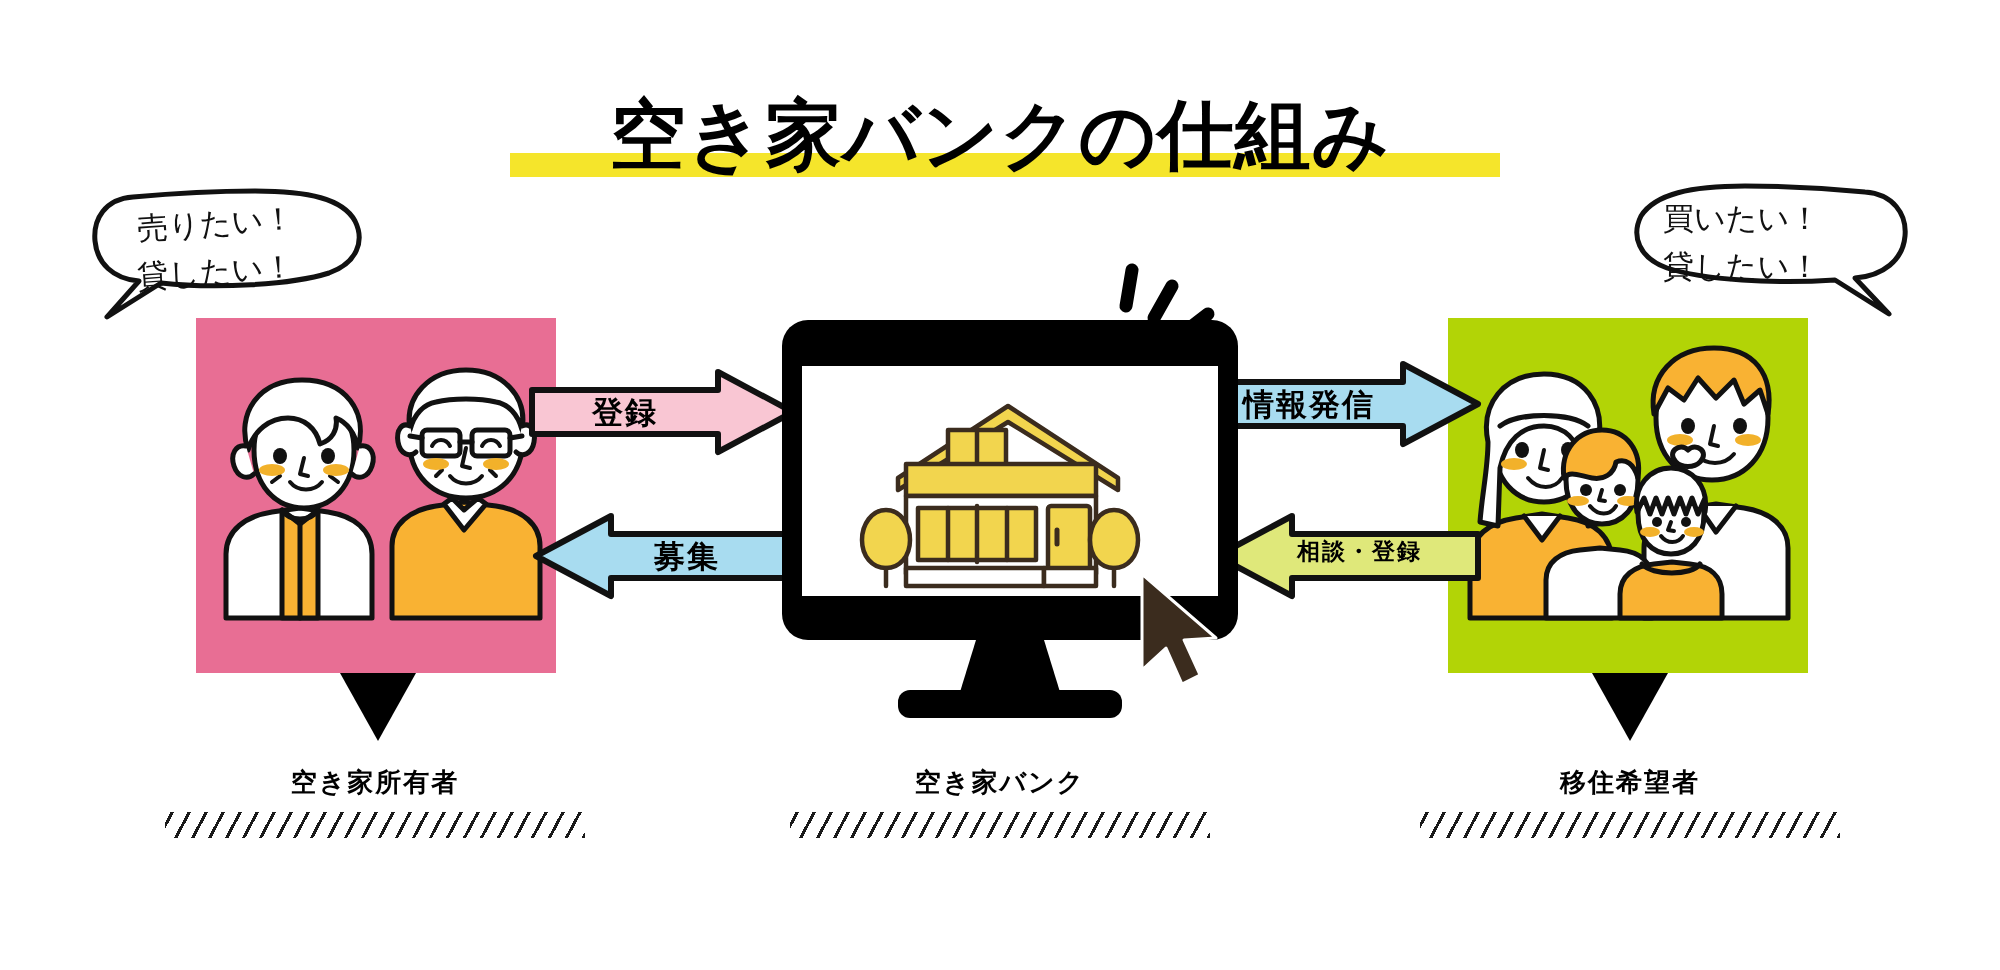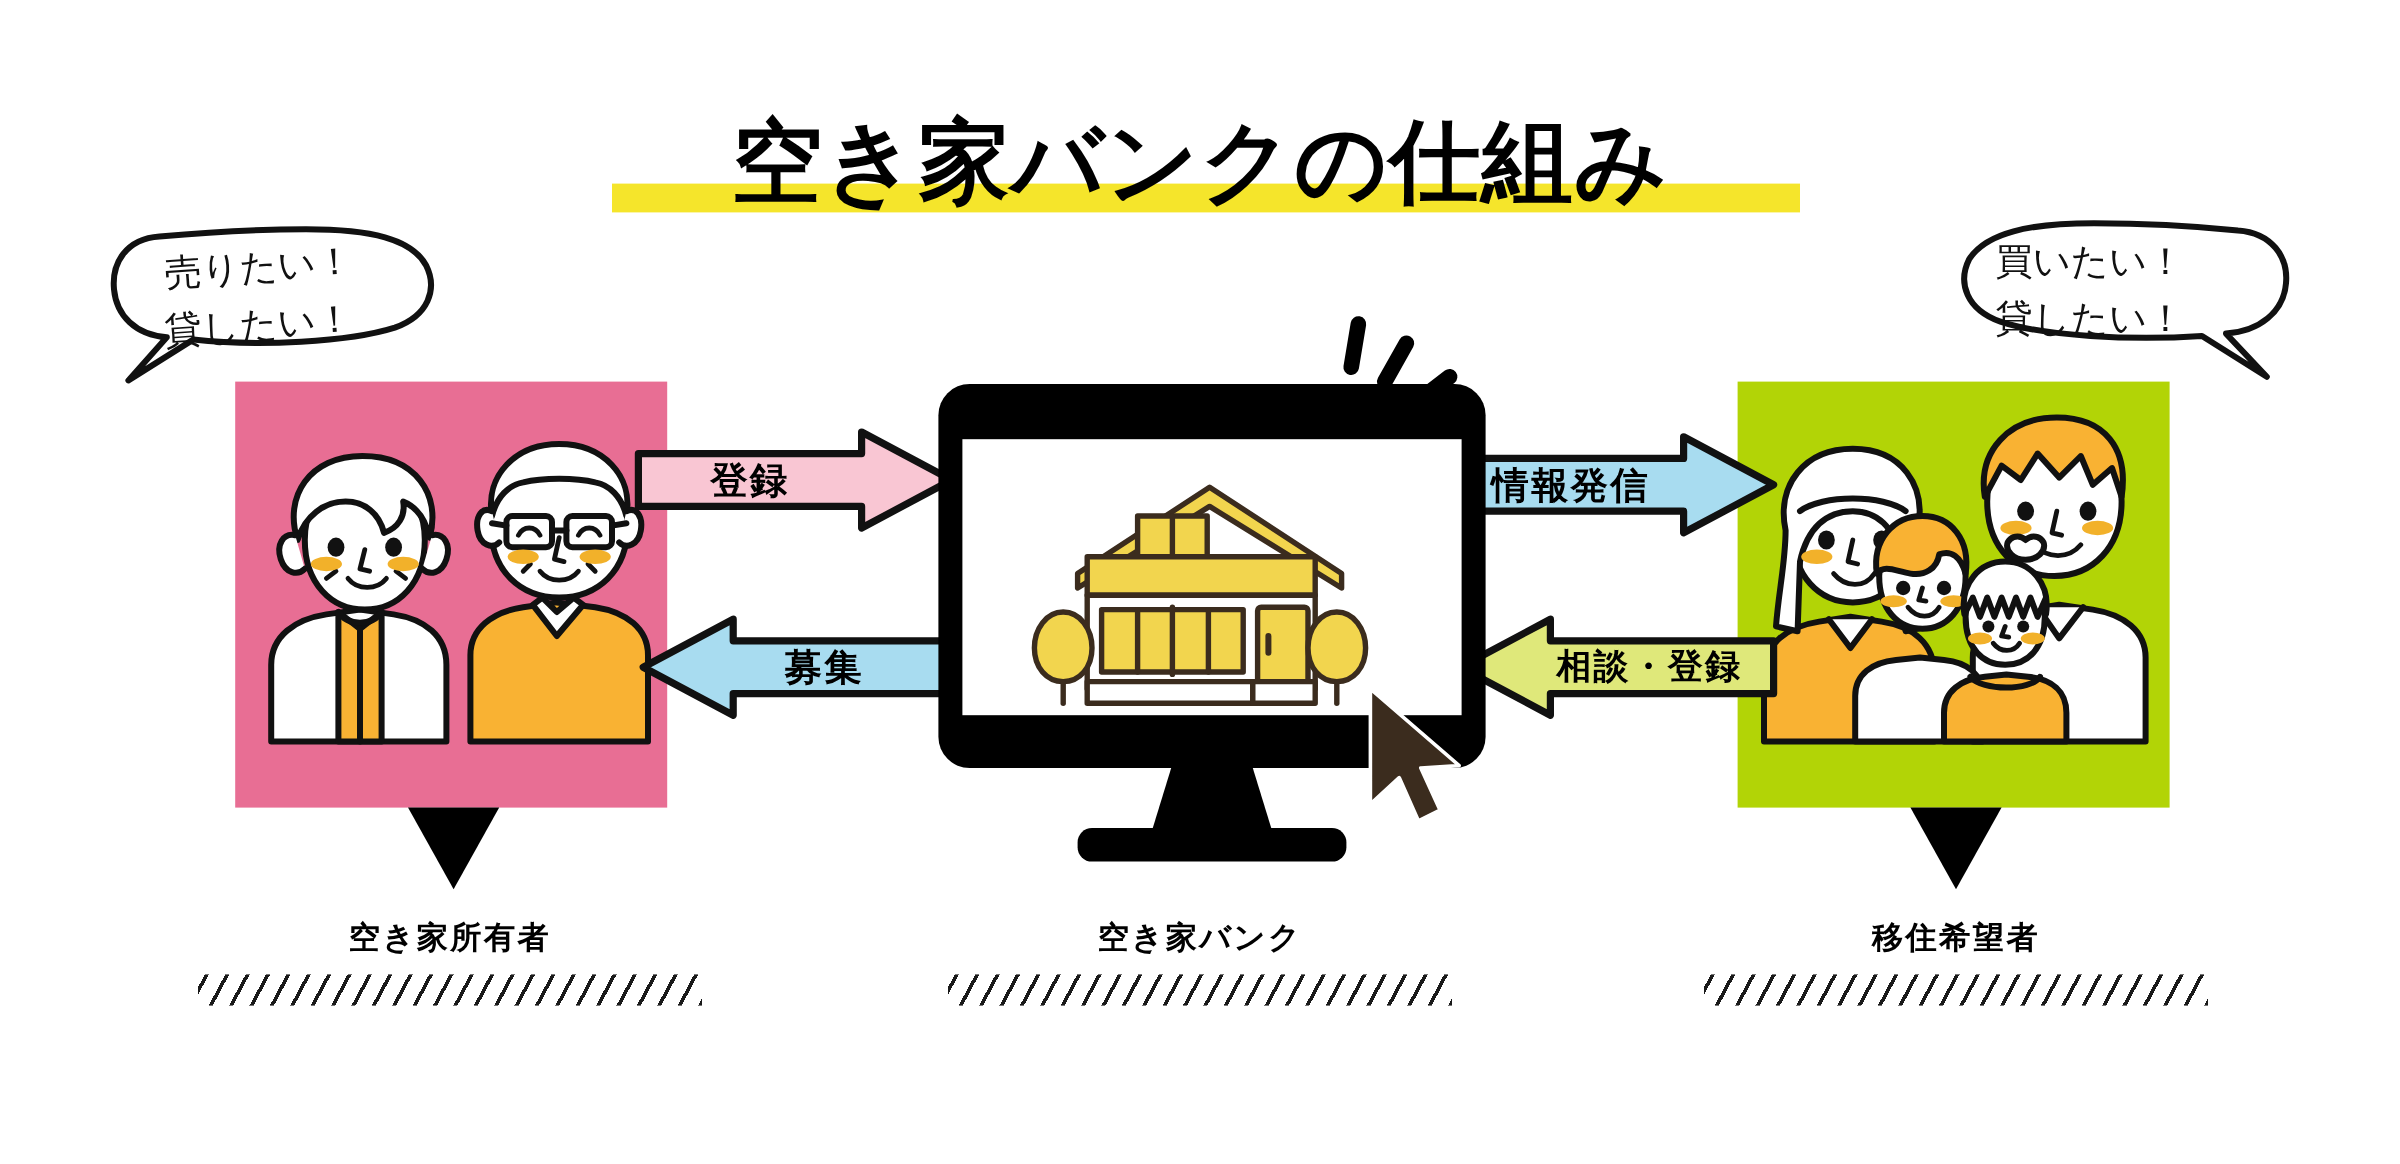--- a/index.html
+++ b/index.html
@@ -241,21 +241,21 @@
         <circle cx="238" cy="204" r="5" fill="#111111" stroke="none"></circle>
         <path d="M223 204 L220 212 L226 213" stroke-width="4"></path>
         <path d="M213 218 C219 226 230 226 235 218" stroke-width="4"></path>
         <ellipse cx="202" cy="214" rx="10" ry="5" fill="#f2b12a" stroke="none"></ellipse>
         <ellipse cx="246" cy="214" rx="10" ry="5" fill="#f2b12a" stroke="none"></ellipse>
       </g>
     </svg>
   </div>
   <div class="panel-pointer" id="pointer-right"></div>
 
-  <div style="position:absolute;left:530px;top:358px;width:265px;height:84px;">
+  <div style="position:absolute;left:530px;top:370px;width:265px;height:84px;">
     <svg width="265" height="84" viewBox="0 0 265 84">
       <path d="M2 20 L188 20 L188 2 L263 42 L188 82 L188 64 L2 64 Z" fill="#f9c6d3" stroke="#111111" stroke-width="6" stroke-linejoin="round"></path>
     </svg>
     <div class="arrow-label" style="left:62px;top:22px;">登録</div>
   </div>
 
   <div style="position:absolute;left:1215px;top:362px;width:265px;height:84px;">
     <svg width="265" height="84" viewBox="0 0 265 84">
       <path d="M2 20 L188 20 L188 2 L263 42 L188 82 L188 64 L2 64 Z" fill="#a8dcf0" stroke="#111111" stroke-width="6" stroke-linejoin="round"></path>
     </svg>
@@ -266,21 +266,21 @@
     <svg width="265" height="84" viewBox="0 0 265 84">
       <path d="M263 20 L77 20 L77 2 L2 42 L77 82 L77 64 L263 64 Z" fill="#a8dcf0" stroke="#111111" stroke-width="6" stroke-linejoin="round"></path>
     </svg>
     <div class="arrow-label" style="left:120px;top:22px;">募集</div>
   </div>
 
   <div style="position:absolute;left:1215px;top:514px;width:265px;height:84px;">
     <svg width="265" height="84" viewBox="0 0 265 84">
       <path d="M263 20 L77 20 L77 2 L2 42 L77 82 L77 64 L263 64 Z" fill="#dfe87a" stroke="#111111" stroke-width="6" stroke-linejoin="round"></path>
     </svg>
-    <div class="arrow-label" style="left:82px;top:22px;font-size:29px;">相談・登録</div>
+    <div class="arrow-label" style="left:82px;top:22px;font-size:23px;">相談・登録</div>
   </div>
 
   <div id="monitor">
     <svg width="460" height="400" viewBox="0 0 460 400">
 
       <g stroke="#000000" stroke-width="13" stroke-linecap="round">
         <line x1="352" y1="-48" x2="346" y2="-12"></line>
         <line x1="392" y1="-32" x2="374" y2="0"></line>
         <line x1="428" y1="-4" x2="402" y2="16"></line>
       </g>

